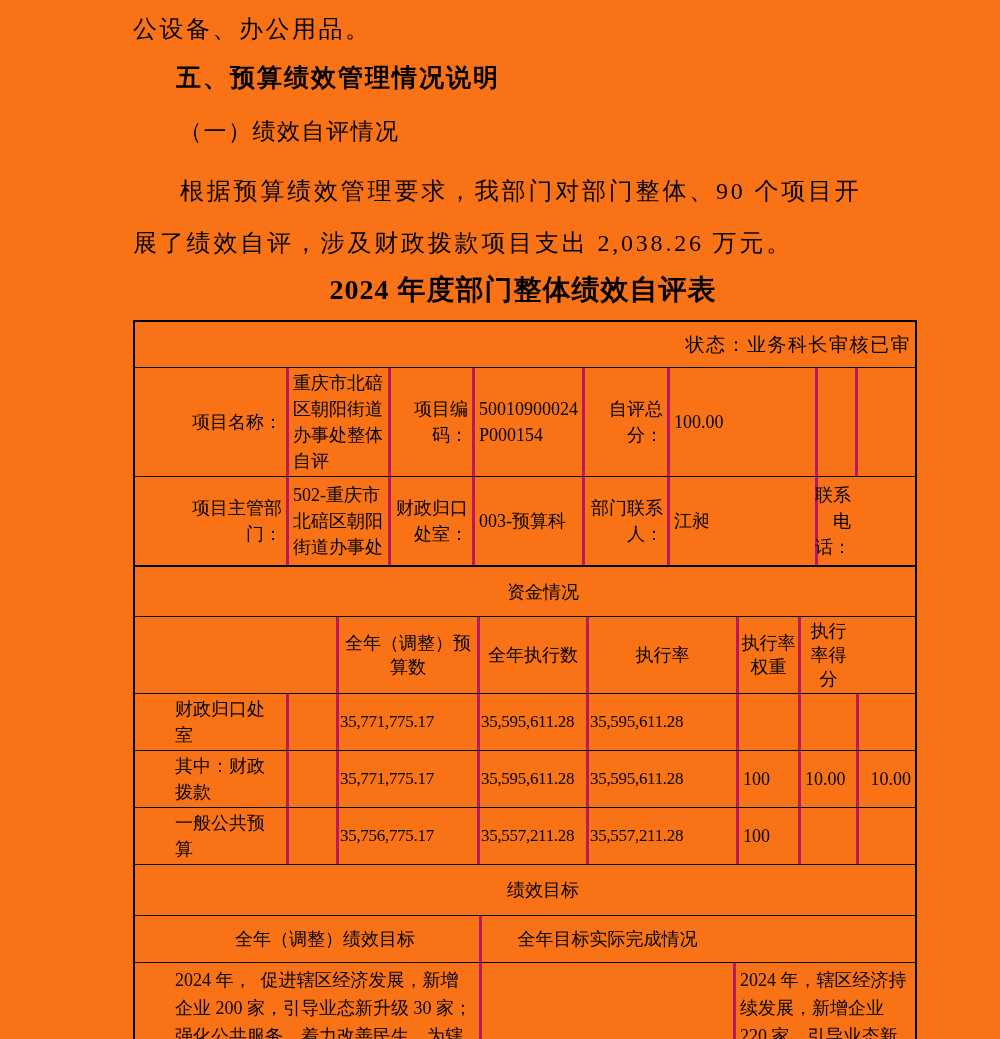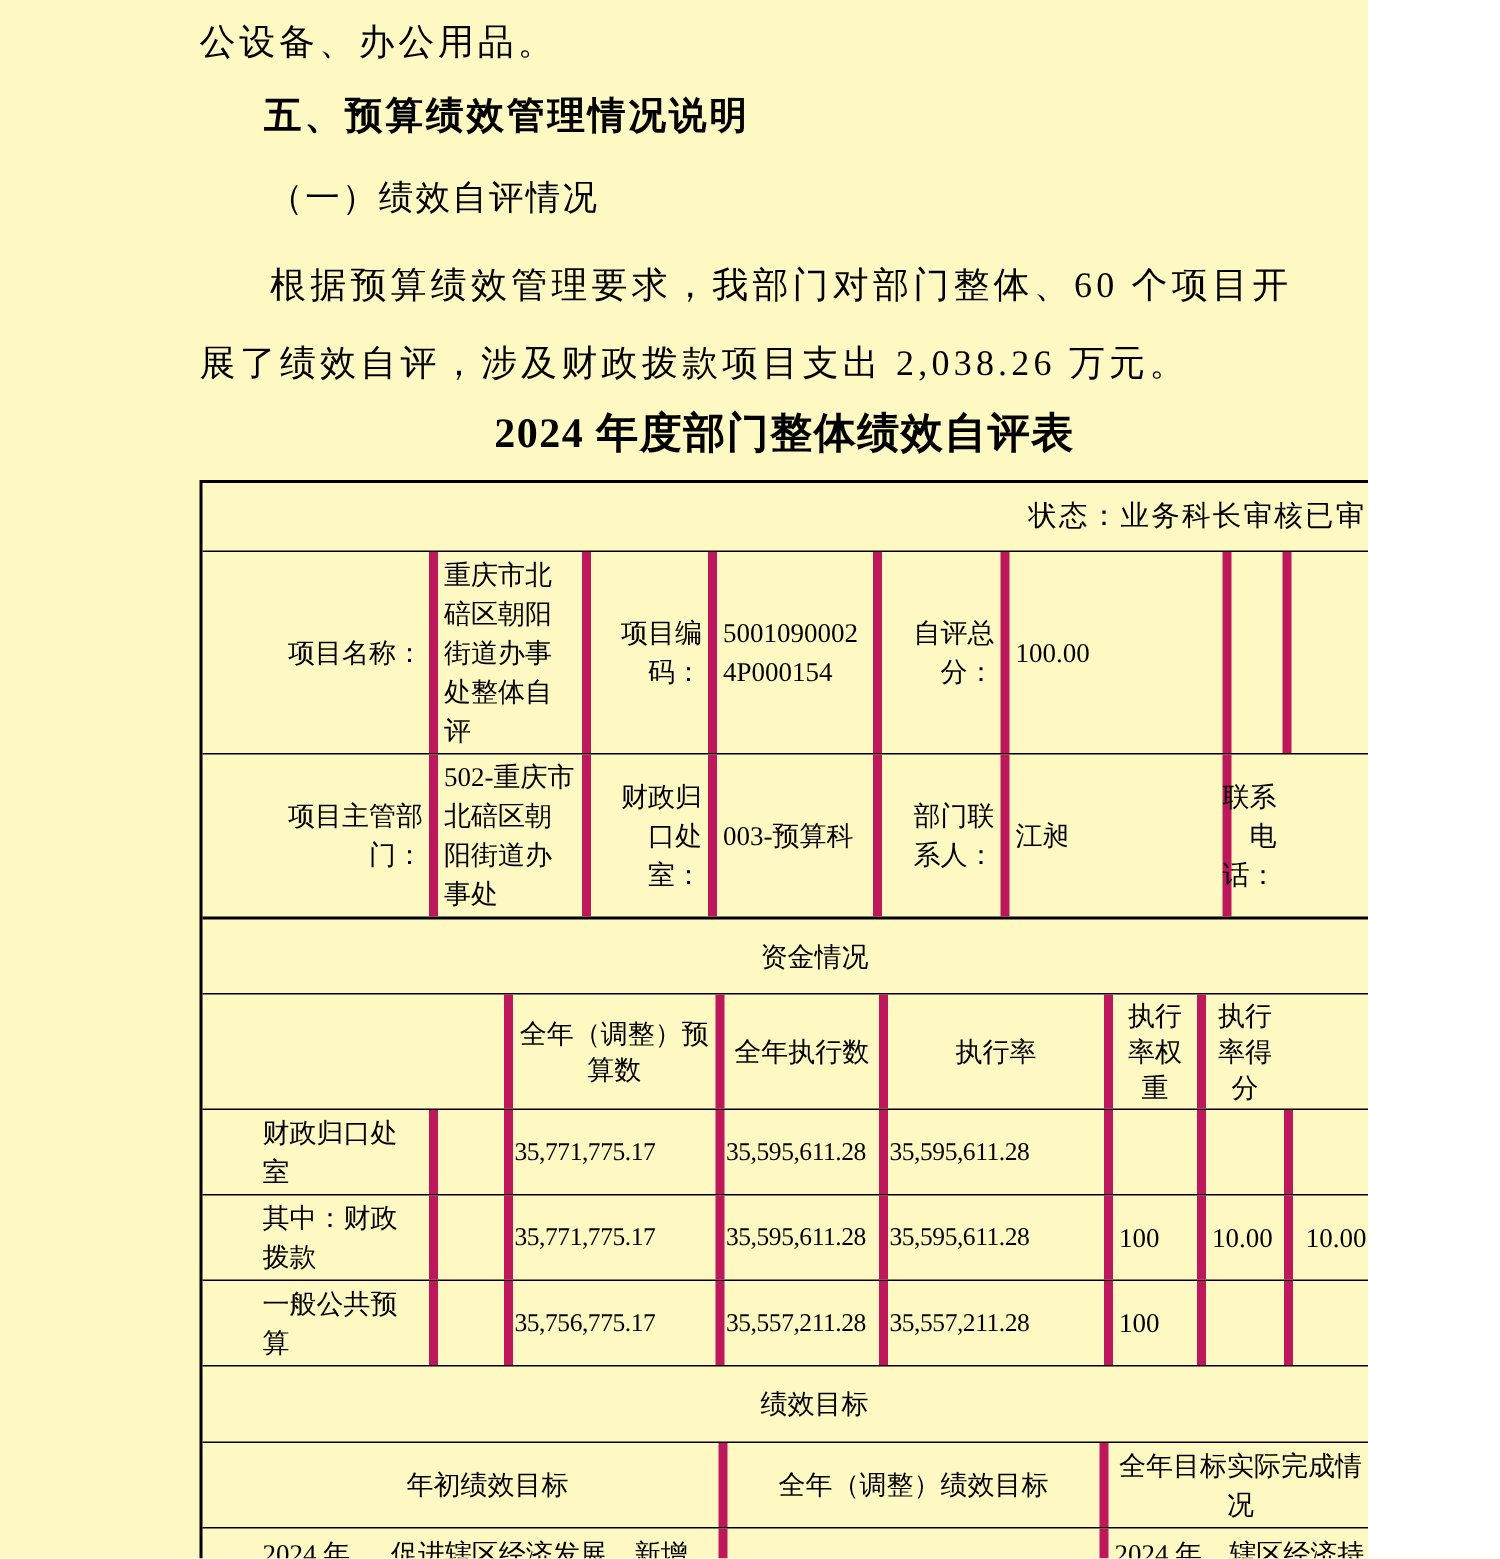--- a/index.html
+++ b/index.html
@@ -1,20 +1,20 @@
 <!DOCTYPE html>
 <html><head>
 <meta charset="utf-8">
 <style>
   * { margin:0; padding:0; box-sizing:border-box; }
   html,body { background:#ffffff; }
   .page {
     position:relative;
-    width:912px; height:1039px;
-    background:#fef9c3;
+    width:1000px; height:1039px;
+    background:#f97316;
     overflow:hidden;
     padding:14px 85px 0 133px;
     font-family:"Liberation Serif","DejaVu Serif",serif;
     color:#000;
   }
   .lead-text {
     font-size:24px; line-height:30px; letter-spacing:2.5px;
   }
   .section-heading {
     margin-top:18px;
@@ -50,21 +50,21 @@
   }
   .trow { display:grid; border-top:1px solid #000; }
   .trow:first-child { border-top:none; }
   .r-info { grid-template-columns:151px 102px 84px 110px 85px 148px 40px 60px; }
   .r-fund { grid-template-columns:151px 50px 141px 109px 150px 62px 58px 59px; }
   .r-goal { grid-template-columns:344px 254px 182px; }
   .r-one  { grid-template-columns:780px; }
   .thick-top { border-top:2px solid #000; }
   .c {
     display:flex; align-items:center;
-    border-left:6px solid #be185d;
+    border-left:3px solid #be185d;
     padding:2px 4px;
     line-height:26px;
     min-width:0;
   }
   .c:first-child { border-left:none;padding-left:40px; }
   .lab { justify-content:flex-end; text-align:right; }
   .val { justify-content:flex-start; text-align:left; }
   .ctr { justify-content:center; text-align:center; }
   .num {
     font-size:17px; letter-spacing:-0.3px; white-space:nowrap;
@@ -94,21 +94,21 @@
 <body>
 
 <div class="page">
 
   <div class="lead-text">公设备、办公用品。</div>
 
   <div class="section-heading">五、预算绩效管理情况说明</div>
 
   <div class="subsection-heading">（一）绩效自评情况</div>
 
-  <div class="body-para">根据预算绩效管理要求，我部门对部门整体、60 个项目开展了绩效自评，涉及财政拨款项目支出 2,038.26 万元。</div>
+  <div class="body-para">根据预算绩效管理要求，我部门对部门整体、90 个项目开展了绩效自评，涉及财政拨款项目支出 2,038.26 万元。</div>
 
   <div class="table-title">2024 年度部门整体绩效自评表</div>
 
   <div class="tbl">
 
     <div class="trow r-one r-status">
       <div class="c status-cell">状态：业务科长审核已审</div>
     </div>
 
     <div class="trow r-info r-info1">
@@ -176,21 +176,20 @@
       <div class="c val">100</div>
       <div class="c val"></div>
       <div class="c val"></div>
     </div>
 
     <div class="trow r-one r-sec">
       <div class="c sec-cell">绩效目标</div>
     </div>
 
     <div class="trow r-goal r-ghead">
-      <div class="c ctr">年初绩效目标</div>
       <div class="c ctr">全年（调整）绩效目标</div>
       <div class="c ctr">全年目标实际完成情况</div>
     </div>
 
     <div class="trow r-goal r-gbody">
       <div class="c gtext">2024 年，  促进辖区经济发展，新增企业 200 家，引导业态新升级 30 家；强化公共服务，着力改善民生，为辖区群众创造更加美丽、舒适的生产生活环境，保持 12.46 万平方米背街小巷清洁卫生，管护</div>
       <div class="c gtext"></div>
       <div class="c gtext">2024 年，辖区经济持续发展，新增企业 220 家，引导业态新升级 32 家；强化公共服务，着力改善民生，为</div>
     </div>
 

